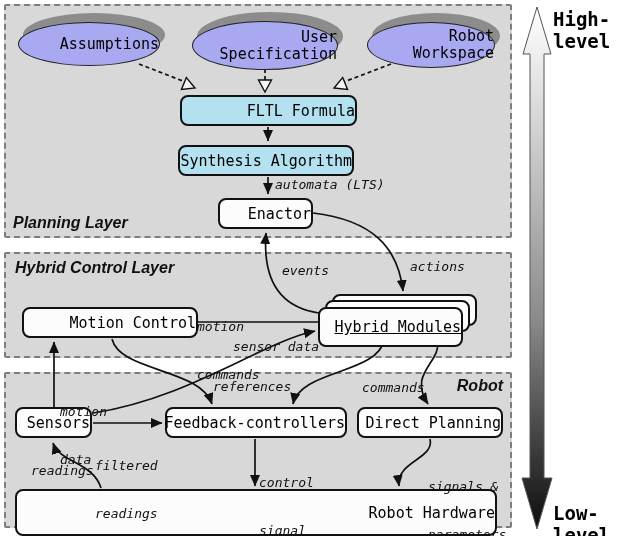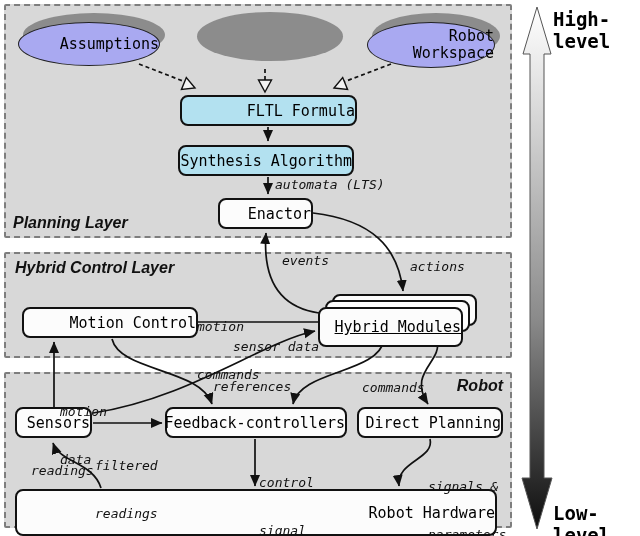--- a/index.html
+++ b/index.html
@@ -43,21 +43,21 @@
   #n-actuators{left:357px;top:407px;width:146px;height:31px;}
   #n-hardware{left:15px;top:489px;width:482px;height:47px;}
 
   .elabel{position:absolute;font-style:italic;font-size:13px;line-height:16px;
           color:#111;white-space:pre;z-index:3;}
   .llabel{position:absolute;font-family:"Liberation Sans",sans-serif;font-weight:bold;
           font-style:italic;font-size:16px;color:#111;z-index:3;}
   .slabel{position:absolute;font-weight:bold;font-size:19px;color:#000;z-index:3;}
 
   #lbl-automata{left:275px;top:177px;}
-  #lbl-events{left:282px;top:253px;}
+  #lbl-events{left:282px;top:263px;}
   #lbl-actions{left:410px;top:259px;}
   #lbl-motioncmd{left:197px;top:287px;}
   #lbl-sensordata{left:233px;top:339px;}
   #lbl-motiondata{left:60px;top:372px;}
   #lbl-references{left:213px;top:379px;}
   #lbl-commands{left:362px;top:380px;}
   #lbl-filtered{left:95px;top:426px;}
   #lbl-controlsig{left:259px;top:443px;}
   #lbl-readings{left:31px;top:463px;}
   #lbl-signals{left:428px;top:447px;}
@@ -121,20 +121,24 @@
       <path d="M430,439 C435,459 396,461 399,486"></path>
       <path d="M101,488 C93,462 60,463 53,443"></path>
     </g>
 
     <polygon points="537,7 523,54 530,54 530,478 522,478 537,529 552,478 544,478 544,54 551,54" fill="url(#grad)" stroke="#555" stroke-width="1"></polygon>
   </svg>
 
   <div class="ellipse" id="n-assumptions">
     <span>Assumptions</span>
   </div>
+  <div class="ellipse" id="n-user">
+    <span>User</span>
+    <span>Specification</span>
+  </div>
   <div class="ellipse" id="n-workspace">
     <span>Robot</span>
     <span>Workspace</span>
   </div>
 
   <div class="node blue" id="n-fltl">
     <span>FLTL Formula</span>
   </div>
   <div class="node blue" id="n-synth">
     <span>Synthesis Algorithm</span>

